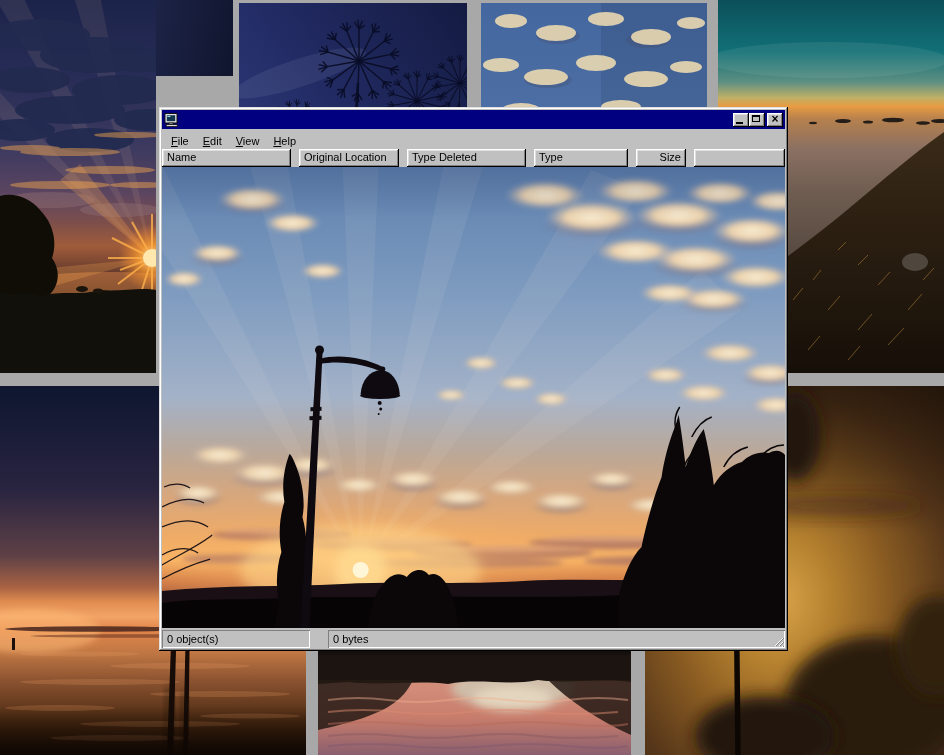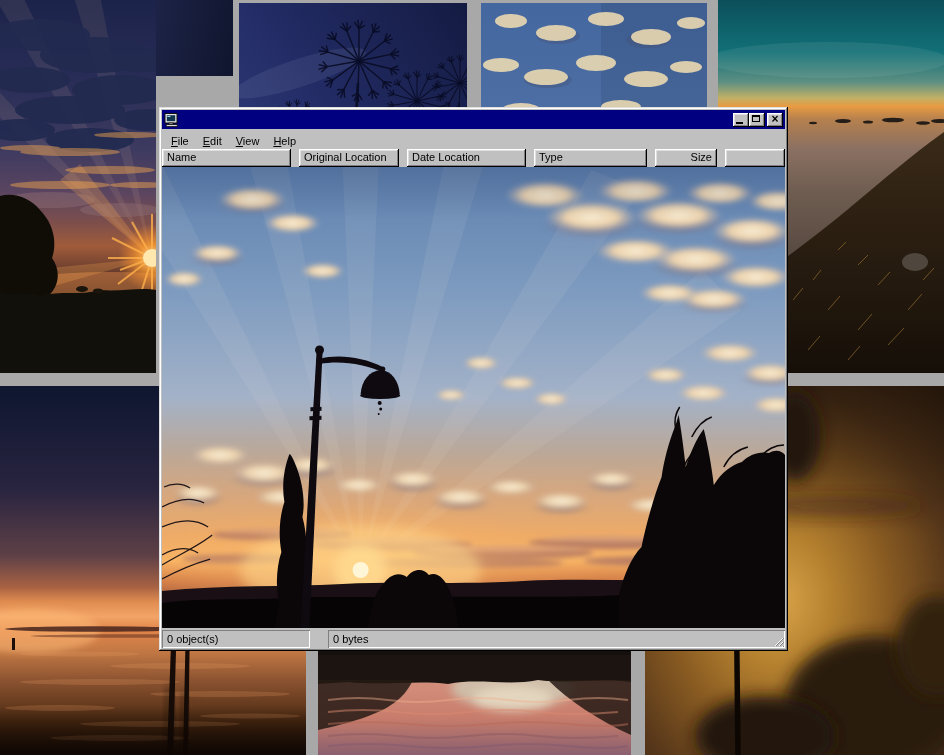--- a/index.html
+++ b/index.html
@@ -43,22 +43,22 @@
   }
   .menu-item{padding:2px 7px;cursor:default;}
   .mk{text-decoration:underline;}
   .hdr{height:18px;flex:0 0 18px;display:flex;font-size:11px;color:#000;gap:8px;}
   .col{
     background:#c0c0c0;box-sizing:border-box;height:18px;line-height:17px;
     padding-left:5px;overflow:hidden;white-space:nowrap;
     box-shadow: inset -1px -1px 0 #000, inset 1px 1px 0 #fff,
                 inset -2px -2px 0 #808080, inset 2px 2px 0 #dfdfdf;
   }
-  .c0{width:129px;} .c1{width:100px;} .c2{width:119px;} .c3{width:113px;}
-  .c4{width:62px;text-align:right;padding-right:5px;padding-left:0;}
+  .c0{width:129px;} .c1{width:100px;} .c2{width:119px;} .c3{width:94px;}
+  .c4{width:50px;text-align:right;padding-right:5px;padding-left:0;}
   .c5{flex:1 1 auto;}
   .content{
     flex:1 1 auto;position:relative;overflow:hidden;background:#3a506e;
     box-shadow: inset 1px 1px 0 #808080, inset -1px -1px 0 #fff;
   }
   .content svg{position:absolute;left:0;top:0;width:100%;height:100%;display:block;}
   .statusbar{height:18px;flex:0 0 18px;margin-top:2px;display:flex;gap:18px;font-size:11px;color:#000;}
   .spanel{
     box-sizing:border-box;height:18px;line-height:16px;padding:1px 5px;background:#c0c0c0;
     box-shadow: inset 1px 1px 0 #808080, inset -1px -1px 0 #fff;
@@ -433,21 +433,21 @@
   <div class="menubar">
     <span class="menu-item"><span class="mk">F</span><span>ile</span></span>
     <span class="menu-item"><span class="mk">E</span><span>dit</span></span>
     <span class="menu-item"><span class="mk">V</span><span>iew</span></span>
     <span class="menu-item"><span class="mk">H</span><span>elp</span></span>
   </div>
 
   <div class="hdr">
     <div class="col c0">Name</div>
     <div class="col c1">Original Location</div>
-    <div class="col c2">Date Location</div>
+    <div class="col c2">Type Deleted</div>
     <div class="col c3">Type</div>
     <div class="col c4">Size</div>
     <div class="col c5"></div>
   </div>
 
   <div class="content">
     <svg viewBox="0 0 621 461" preserveAspectRatio="none">
       <defs>
         <linearGradient id="p-sky" x1="0" y1="0" x2="0" y2="1">
           <stop offset="0" stop-color="#5d80ae"></stop>

